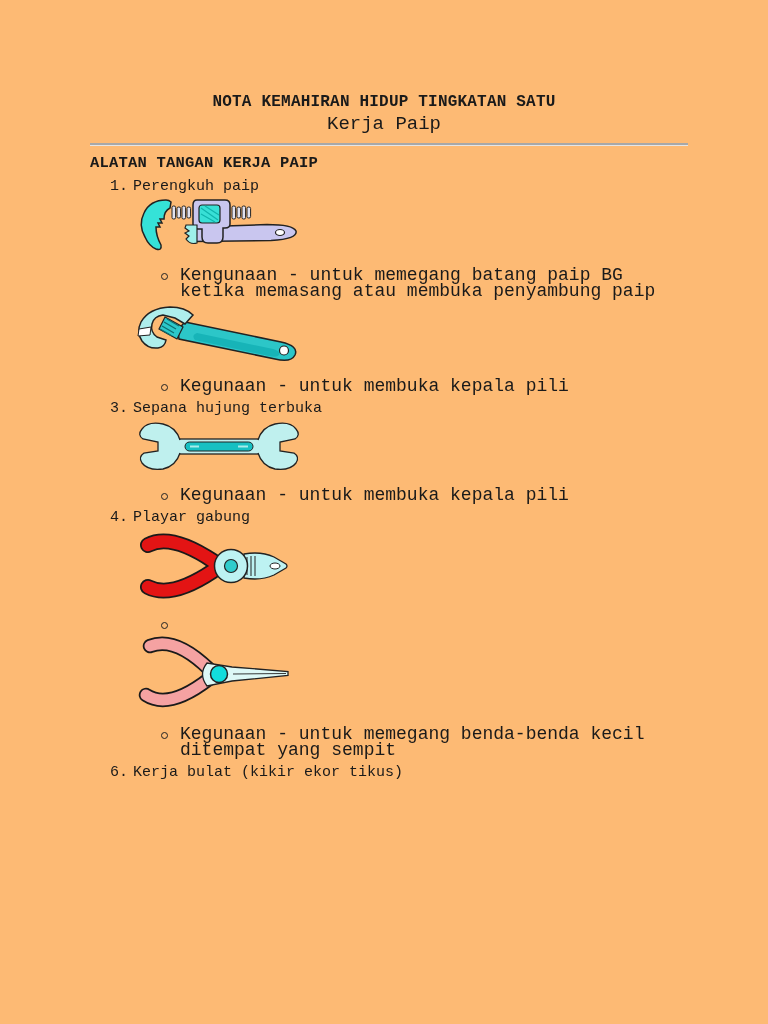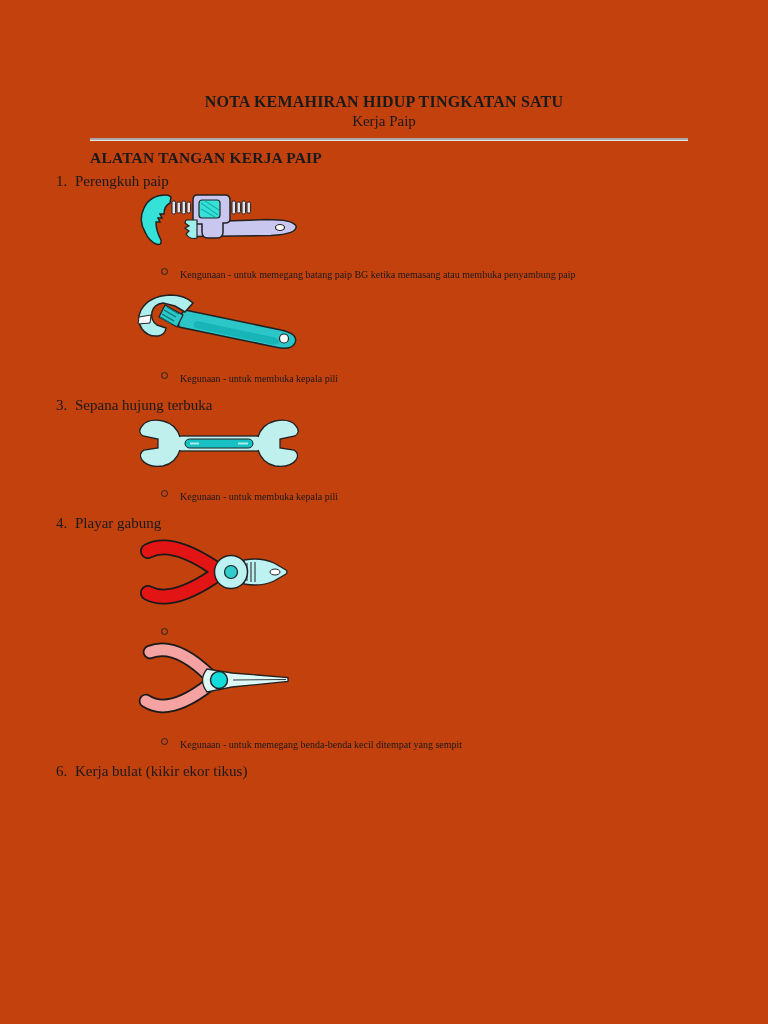--- a/index.html
+++ b/index.html
@@ -1,51 +1,51 @@
 <!DOCTYPE html>
 <html><head>
 <meta charset="utf-8">
 <style>
   html, body { margin: 0; padding: 0; background: #ffffff; }
   .page {
     position: relative;
     width: 768px;
     height: 1024px;
-    background: #c2410c;
+    background: #fdba74;
     overflow: hidden;
-    font-family: Liberation Serif, serif;
+    font-family: Liberation Mono, monospace;
     color: #1a1a1a;
   }
   .doc-header { padding-top: 93px; text-align: center; }
   .doc-title { font-size: 16px; font-weight: bold; letter-spacing: .2px; }
-  .doc-subtitle { font-size: 15px; margin-top: 2px; }
+  .doc-subtitle { font-size: 19px; margin-top: 2px; }
   .header-rule {
     margin: 8px 80px 0 90px;
     height: 2px;
     background: #a8a8a8;
     border-bottom: 1px solid #e6e6e6;
   }
   .section-heading {
     margin: 8px 0 0 90px;
     font-size: 15.5px;
     font-weight: bold;
     letter-spacing: .2px;
   }
-  .tool-item { margin: 6px 0 0 56px; font-size: 15px; line-height: 17px; }
+  .tool-item { margin: 6px 0 0 110px; font-size: 15px; line-height: 17px; }
   .item-number { display: inline-block; min-width: 14px; margin-right: 5px; }
   .tool-figure { margin: 3px 0 0 135px; line-height: 0; }
   .usage { display: flex; align-items: flex-start; margin: 13px 0 6px 161px; }
   .bullet-circle {
     flex: none;
     width: 5px; height: 5px;
     border: 1.6px solid #222;
     border-radius: 50%;
     margin: 6px 12px 0 0;
   }
-  .usage-text { font-size: 10px; line-height: 25px; max-width: 500px; }
+  .usage-text { font-size: 18px; line-height: 16px; max-width: 500px; }
   svg { display: block; }
 </style>
 </head>
 <body>
 
 <div class="page">
 
   <div class="doc-header">
     <div class="doc-title">NOTA KEMAHIRAN HIDUP TINGKATAN SATU</div>
     <div class="doc-subtitle">Kerja Paip</div>

